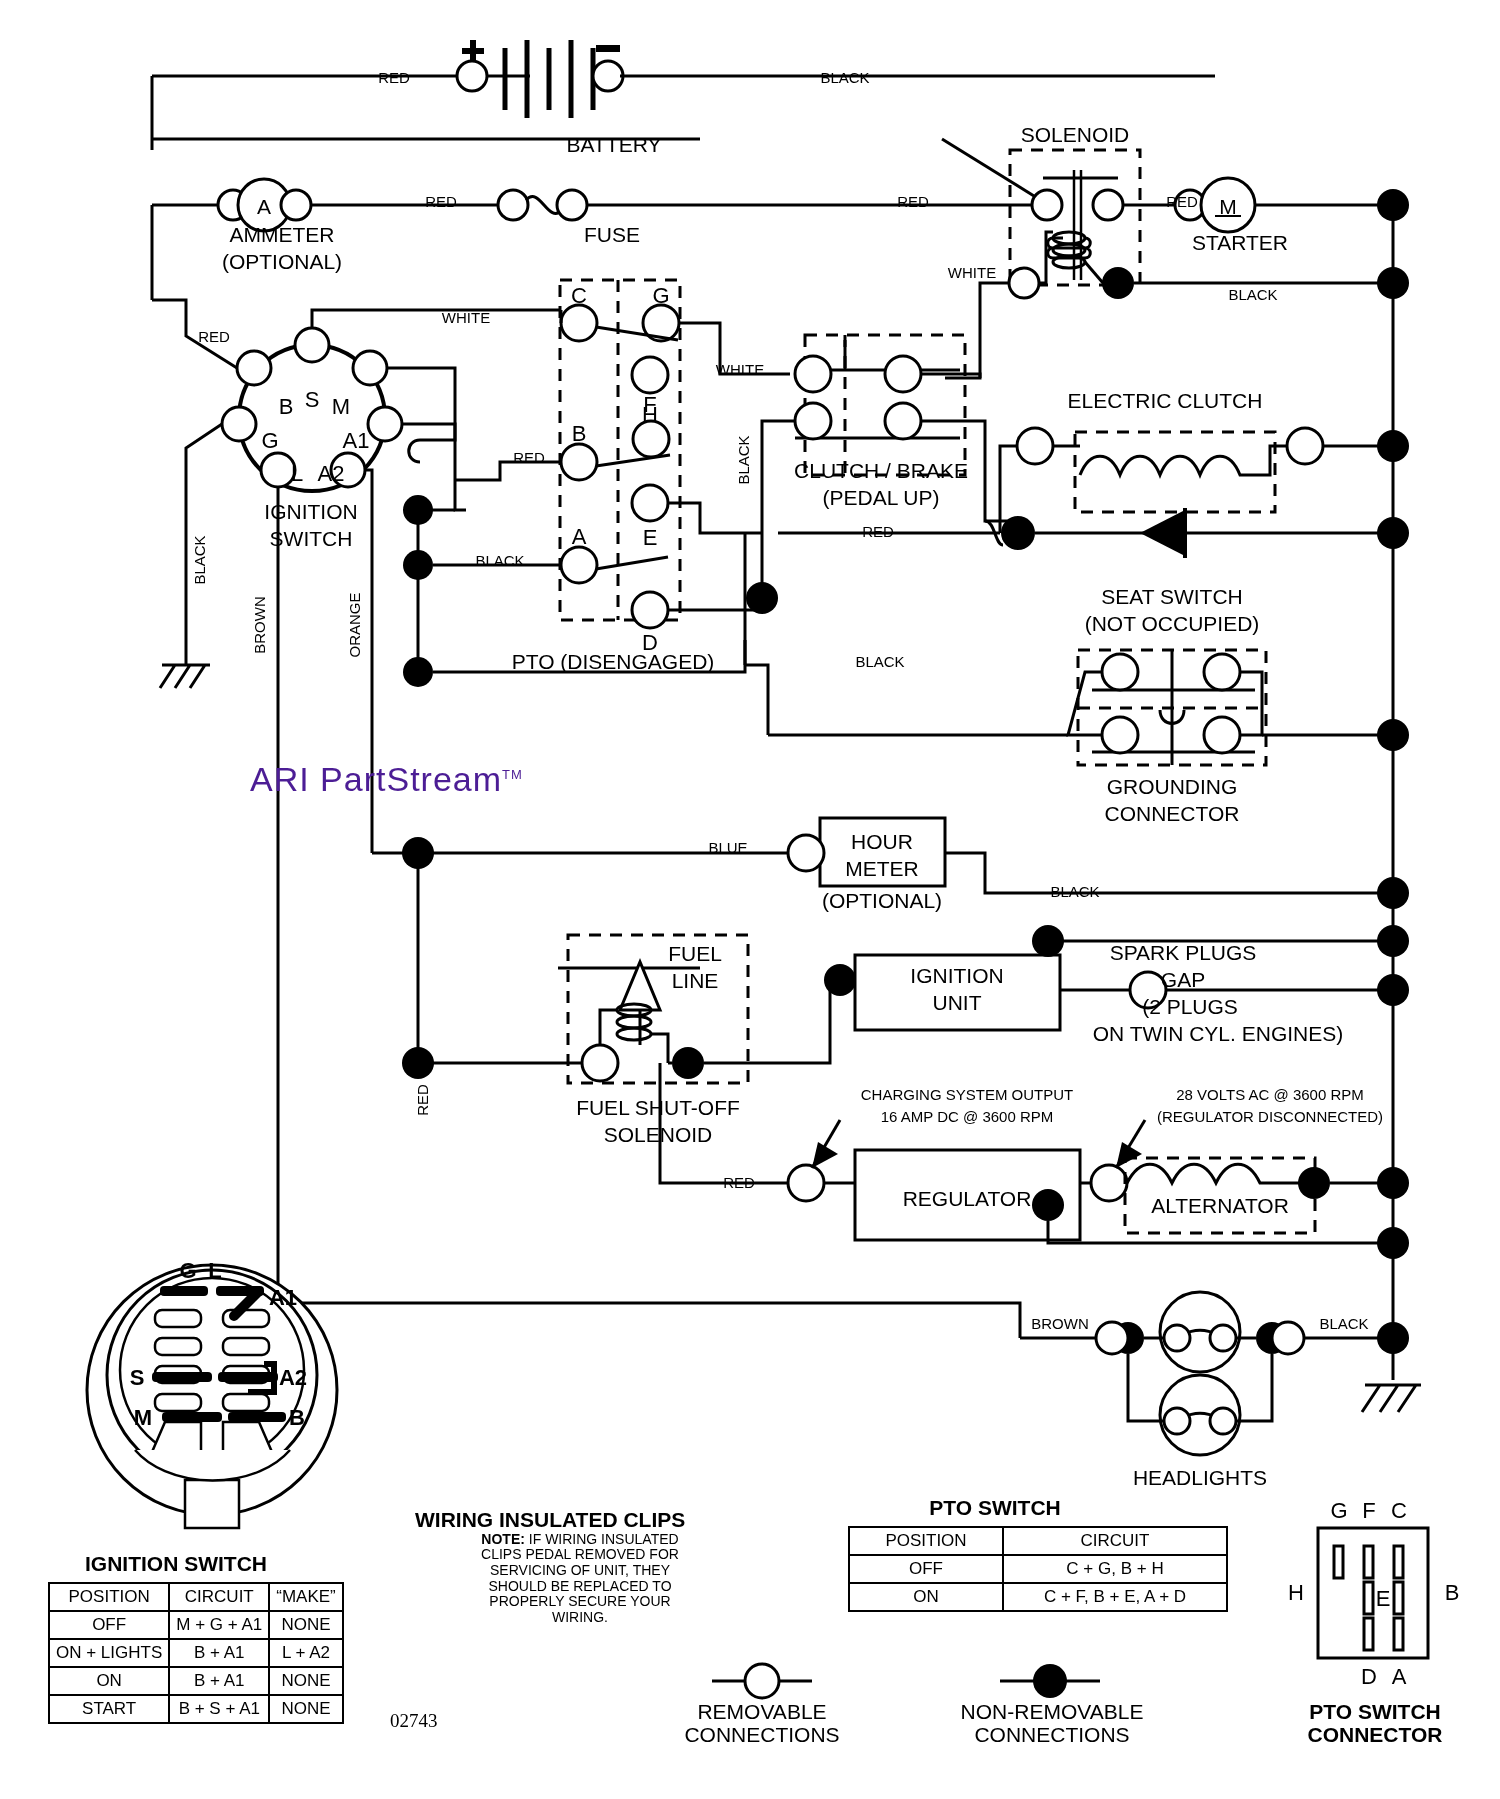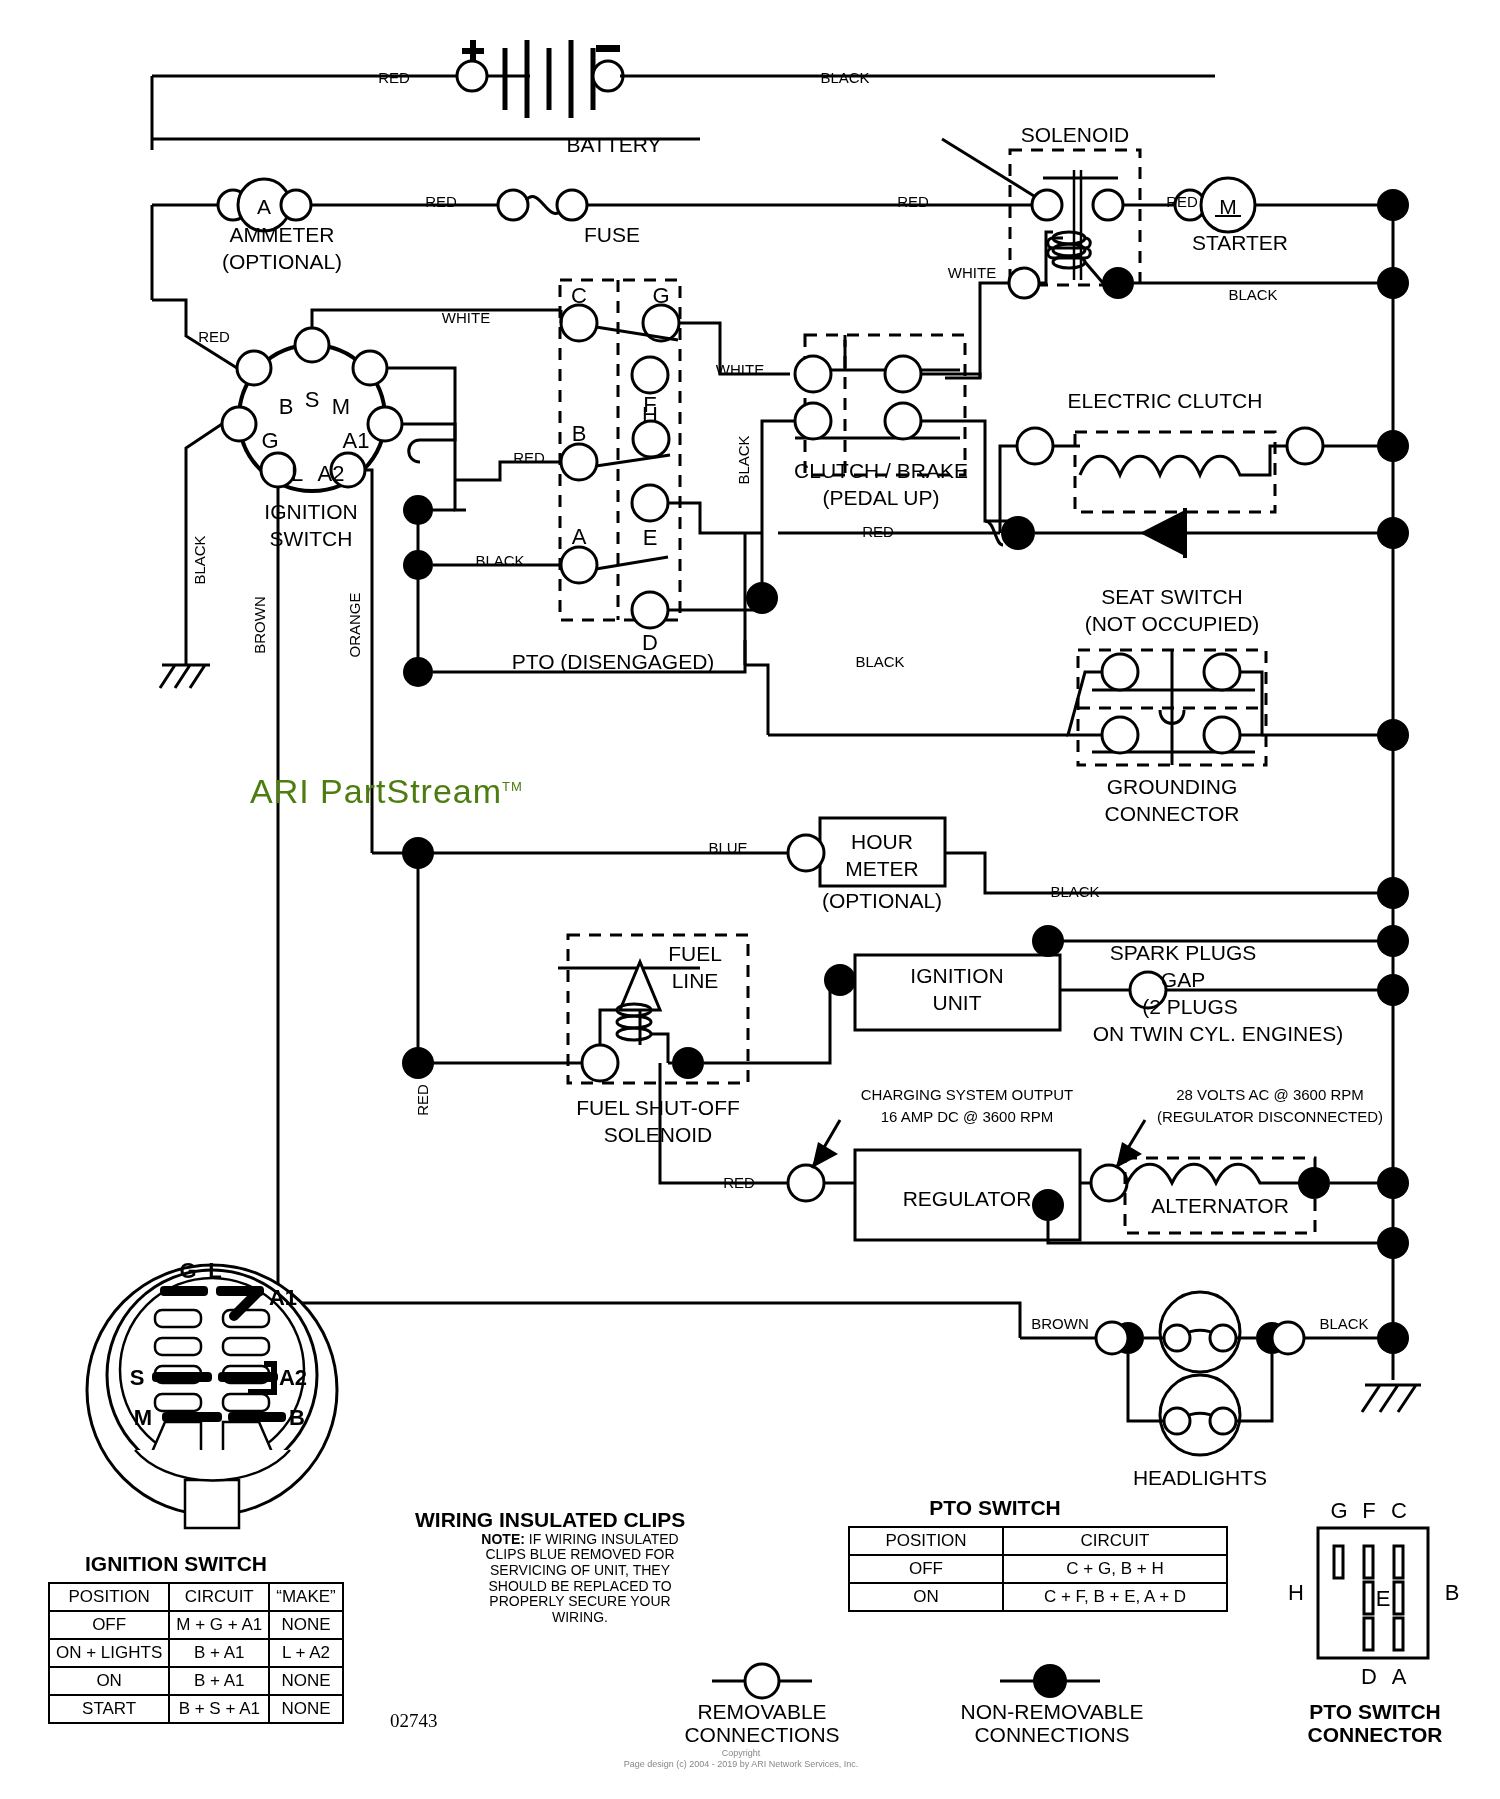--- a/index.html
+++ b/index.html
@@ -22,22 +22,22 @@
   .noteblk .nt-title{font-weight:bold;font-size:21px;line-height:1.12;}
   .noteblk .nt-body{font-size:14px;line-height:1.12;text-align:center;}
   .noteblk .nt-body b{font-weight:bold;}
   .legend-lbl{position:absolute;text-align:center;font-size:21px;line-height:1.1;
        font-family:"Liberation Sans", sans-serif;}
   .conn-lbl{position:absolute;text-align:center;font-weight:bold;font-size:21px;
        line-height:1.1;font-family:"Liberation Sans", sans-serif;}
   .copy{position:absolute;text-align:center;font-size:9px;color:#888;
        line-height:1.25;font-family:"Liberation Sans", sans-serif;width:100%;}
   .partnum{position:absolute;font-size:19px;font-family:Liberation Serif, serif;}
-  .watermark{position:absolute;font-size:34px;color:#4d7c0f;
-       font-family:"Liberation Sans", sans-serif;letter-spacing:1px;margin-top:12px;}
+  .watermark{position:absolute;font-size:34px;color:#4c1d95;
+       font-family:"Liberation Sans", sans-serif;letter-spacing:1px;}
   .watermark sup{font-size:13px;}
 </style>
 </head>
 <body>
 
 <div id="root">
 
 <svg width="1500" height="1799" viewBox="0 0 1500 1799">
   <defs>
     <g id="opencirc"></g>
@@ -581,21 +581,21 @@
       <td>NONE</td>
     </tr>
   </tbody>
 </table>
 <div class="partnum" style="left:390px;top:1710px;">02743</div>
 
 <div class="noteblk" style="left:415px;top:1508px;width:330px;">
   <div class="nt-title">WIRING INSULATED CLIPS</div>
   <div class="nt-body">
     <b>NOTE:</b><span> IF WIRING INSULATED</span><br>
-    <span>CLIPS BLUE REMOVED FOR</span><br>
+    <span>CLIPS PEDAL REMOVED FOR</span><br>
     <span>SERVICING OF UNIT, THEY</span><br>
     <span>SHOULD BE REPLACED TO</span><br>
     <span>PROPERLY SECURE YOUR</span><br>
     <span>WIRING.</span>
   </div>
 </div>
 
 <div class="tbl-title" style="left:840px;top:1496px;width:310px;">PTO SWITCH</div>
 <table class="tbl" style="left:848px;top:1526px;">
   <thead>
@@ -622,18 +622,14 @@
 </div>
 <div class="legend-lbl" style="left:940px;top:1700px;width:224px;">
   <div>NON-REMOVABLE</div>
   <div>CONNECTIONS</div>
 </div>
 <div class="conn-lbl" style="left:1280px;top:1700px;width:190px;">
   <div>PTO SWITCH</div>
   <div>CONNECTOR</div>
 </div>
 
-<div class="copy" style="left:0;top:1748px;">
-  <div>Copyright</div>
-  <div>Page design (c) 2004 - 2019 by ARI Network Services, Inc.</div>
+
 </div>
 
-</div>
-
 </body></html>

